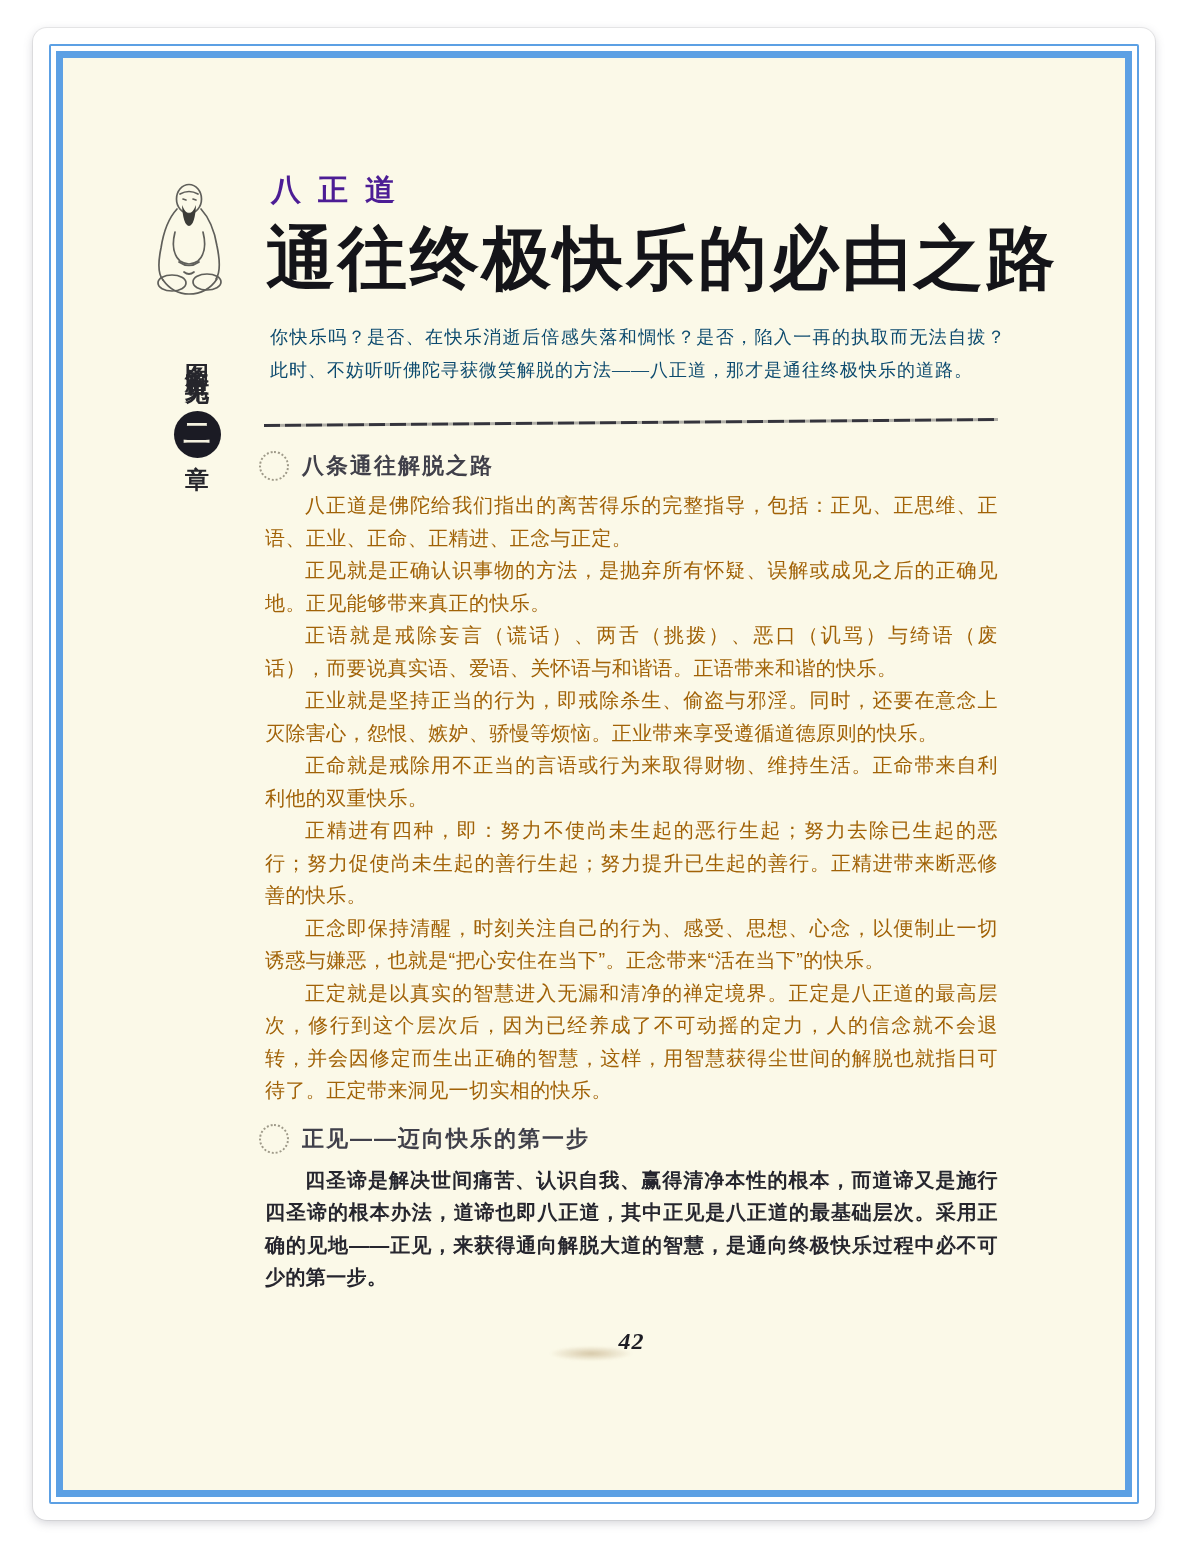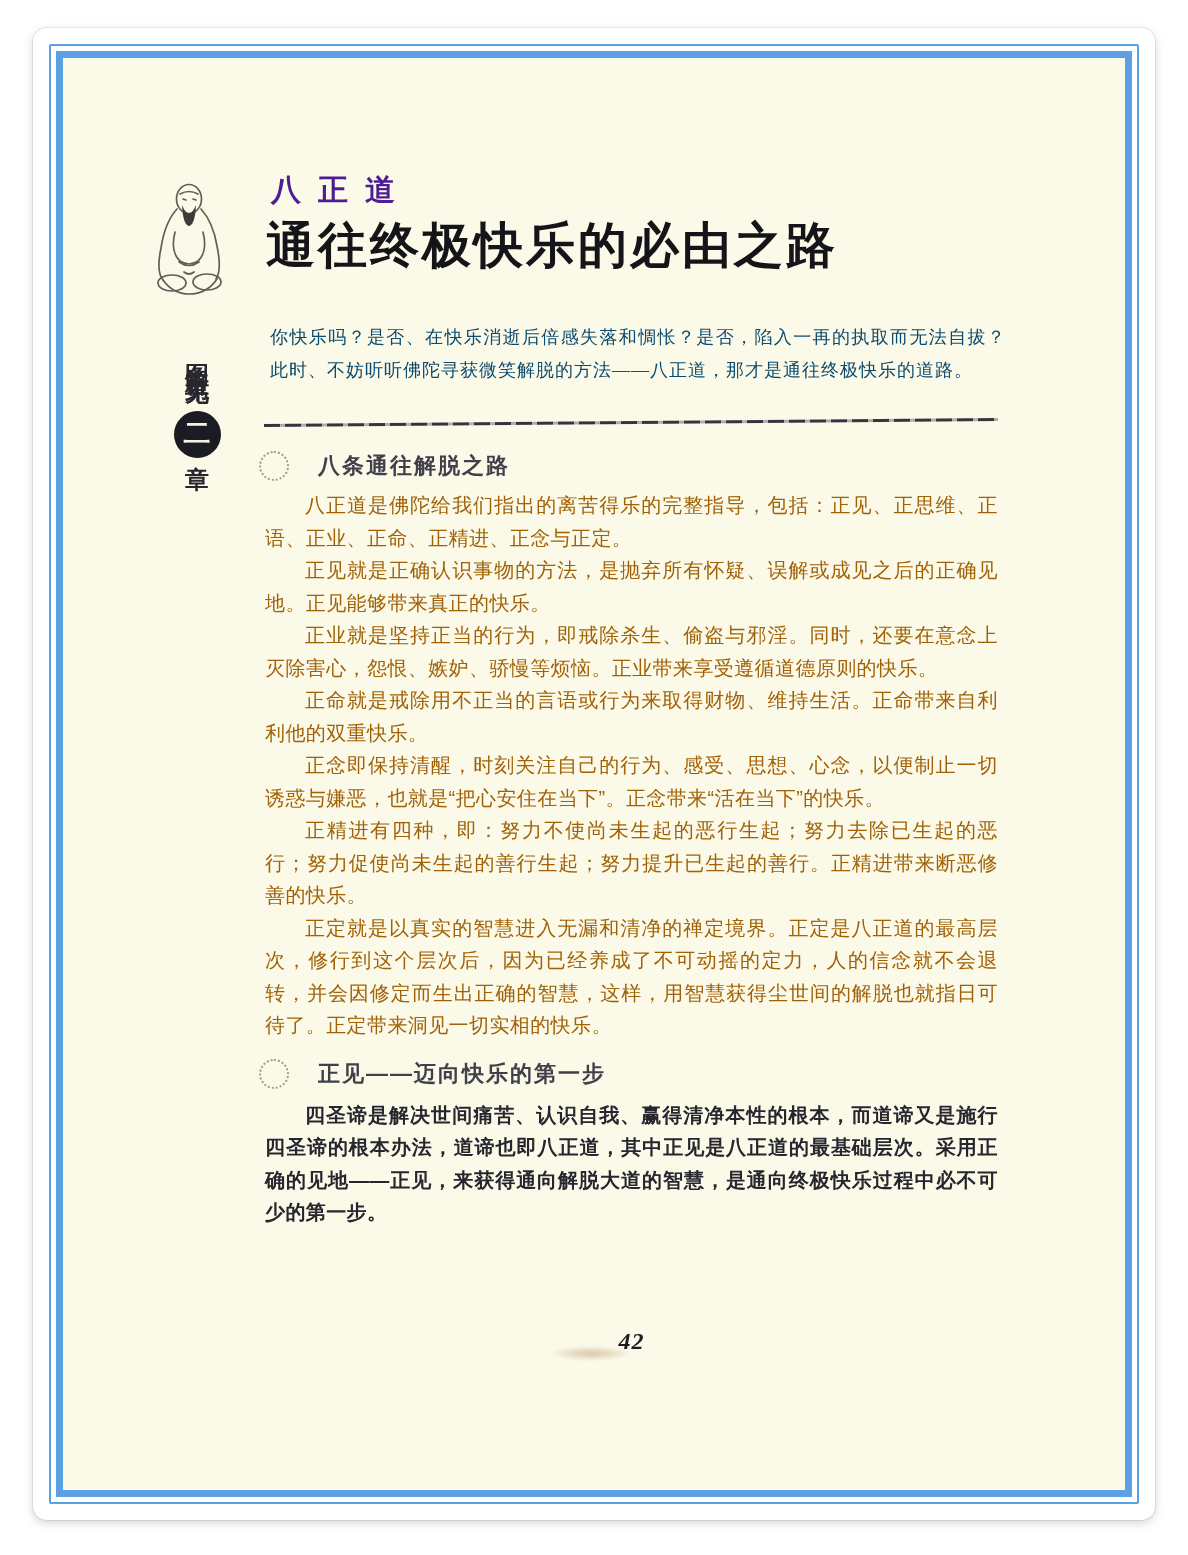--- a/index.html
+++ b/index.html
@@ -43,40 +43,40 @@
     transform:translateY(-1px);
   }
   
   .monk{position:absolute;left:141px;top:182px;width:96px;height:120px;}
   .eyebrow{
     position:absolute;left:271px;top:170px;
     font-size:30px;font-weight:bold;letter-spacing:17px;color:#4c1d95;
   }
   .main-title{
     position:absolute;left:266px;top:213px;
-    font-size:49px;font-weight:900;letter-spacing:3px;color:#141419;
+    font-size:69px;font-weight:900;letter-spacing:3px;color:#141419;
     white-space:nowrap;
   }
   .intro{
     position:absolute;left:270px;top:321px;width:736px;
     font-family:"Liberation Serif","DejaVu Serif",serif;
     font-size:18px;line-height:33px;color:#0c4a6e;
     text-align:justify;letter-spacing:1px;
   }
   .divider{
     position:absolute;left:264px;top:421px;width:734px;height:3px;
     background:repeating-linear-gradient(90deg,#34343c 0 16px,rgba(52,52,60,.38) 16px 21px);
     transform:rotate(-0.45deg);
   }
   
   .article{
     position:absolute;left:265px;top:451px;width:733px;
   }
   .section-head{
-    display:flex;align-items:center;gap:29px;margin:0 0 8px -6px;
+    display:flex;align-items:center;gap:13px;margin:0 0 8px -6px;
   }
   .section-head .dot-ring{
     width:26px;height:26px;border:2px dotted #8f8a79;border-radius:50%;
     opacity:.85;flex:0 0 auto;
   }
   .section-head h2{
     margin:0;font-size:22px;font-weight:bold;color:#40404a;
     letter-spacing:2px;line-height:30px;
   }
   .section-head.second{margin-top:17px;margin-bottom:10px;}
@@ -139,24 +139,25 @@
 
 <div class="article">
 
   <div class="section-head">
     <span class="dot-ring"></span>
     <h2>八条通往解脱之路</h2>
   </div>
 
   <p>八正道是佛陀给我们指出的离苦得乐的完整指导，包括：正见、正思维、正语、正业、正命、正精进、正念与正定。</p>
   <p>正见就是正确认识事物的方法，是抛弃所有怀疑、误解或成见之后的正确见地。正见能够带来真正的快乐。</p>
+  <p>正语就是戒除妄言（谎话）、两舌（挑拨）、恶口（讥骂）与绮语（废话），而要说真实语、爱语、关怀语与和谐语。正语带来和谐的快乐。</p>
   <p>正业就是坚持正当的行为，即戒除杀生、偷盗与邪淫。同时，还要在意念上灭除害心，怨恨、嫉妒、骄慢等烦恼。正业带来享受遵循道德原则的快乐。</p>
   <p>正命就是戒除用不正当的言语或行为来取得财物、维持生活。正命带来自利利他的双重快乐。</p>
+  <p>正精进有四种，即：努力不使尚未生起的恶行生起；努力去除已生起的恶行；努力促使尚未生起的善行生起；努力提升已生起的善行。正精进带来断恶修善的快乐。</p>
   <p>正念即保持清醒，时刻关注自己的行为、感受、思想、心念，以便制止一切诱惑与嫌恶，也就是“把心安住在当下”。正念带来“活在当下”的快乐。</p>
-  <p>正精进有四种，即：努力不使尚未生起的恶行生起；努力去除已生起的恶行；努力促使尚未生起的善行生起；努力提升已生起的善行。正精进带来断恶修善的快乐。</p>
   <p>正定就是以真实的智慧进入无漏和清净的禅定境界。正定是八正道的最高层次，修行到这个层次后，因为已经养成了不可动摇的定力，人的信念就不会退转，并会因修定而生出正确的智慧，这样，用智慧获得尘世间的解脱也就指日可待了。正定带来洞见一切实相的快乐。</p>
 
   <div class="section-head second">
     <span class="dot-ring"></span>
     <h2>正见——迈向快乐的第一步</h2>
   </div>
 
   <p class="strong">四圣谛是解决世间痛苦、认识自我、赢得清净本性的根本，而道谛又是施行四圣谛的根本办法，道谛也即八正道，其中正见是八正道的最基础层次。采用正确的见地——正见，来获得通向解脱大道的智慧，是通向终极快乐过程中必不可少的第一步。</p>
 
 </div>

